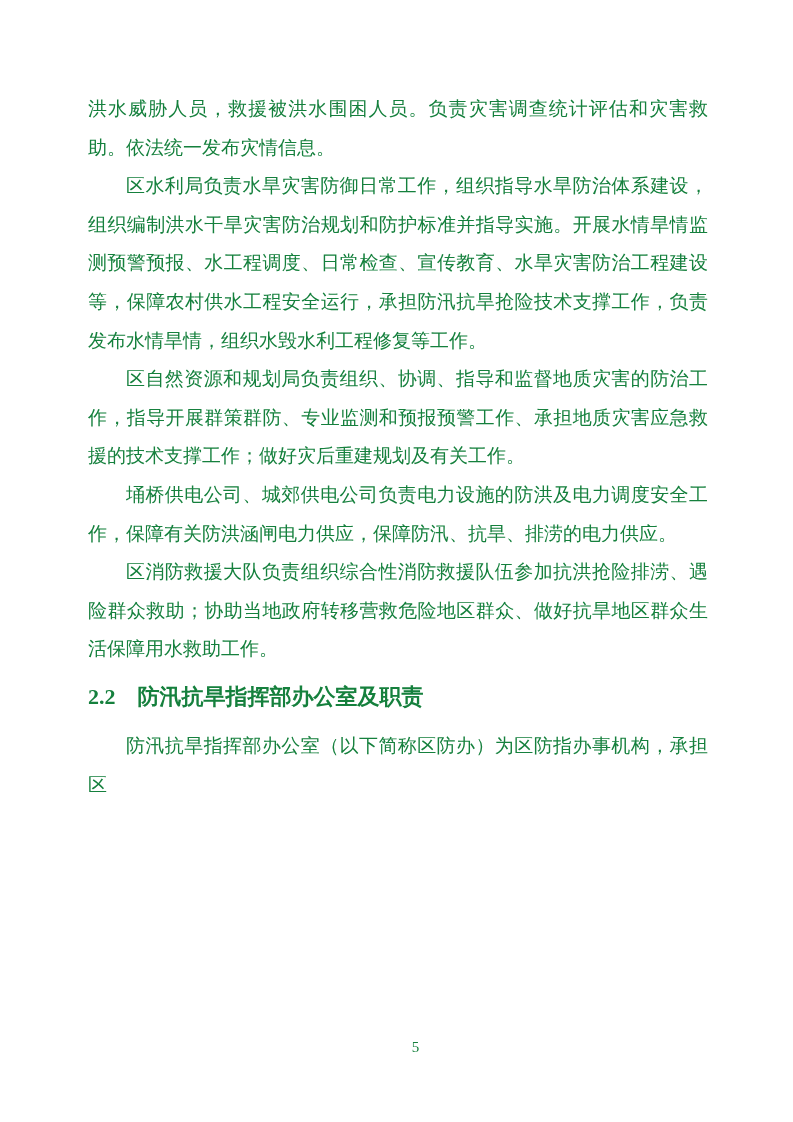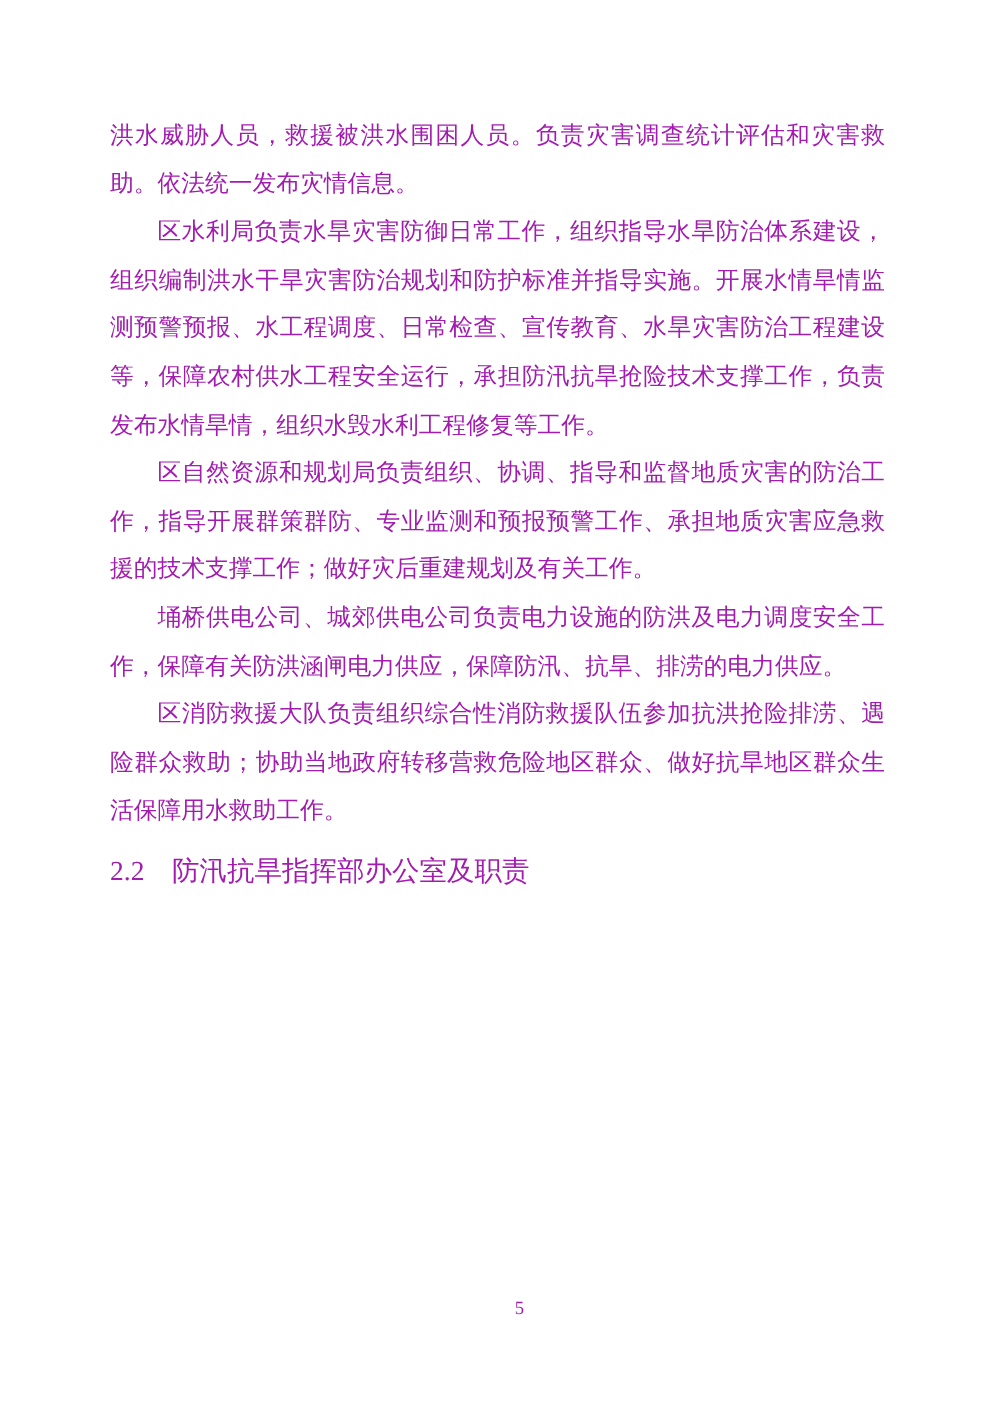--- a/index.html
+++ b/index.html
@@ -7,21 +7,21 @@
     padding: 0;
     background: #ffffff;
   }
   .page {
     position: relative;
     width: 793px;
     height: 1122px;
     background: #ffffff;
     overflow: hidden;
     font-family: "Liberation Serif", "DejaVu Serif", serif;
-    color: #a21caf;
+    color: #15803d;
   }
   .content {
     position: absolute;
     top: 90px;
     left: 88px;
     width: 620px;
   }
   .para {
     margin: 0;
     font-size: 19px;
@@ -31,21 +31,21 @@
     text-indent: 2em;
     word-break: break-all;
   }
   .para.continuation {
     text-indent: 0;
   }
   .section-heading {
     margin: 8px 0 10px 0;
     font-size: 22px;
     line-height: 40px;
-    font-weight: normal;
+    font-weight: bold;
     text-align: left;
   }
   .section-heading .heading-number {
     display: inline-block;
     margin-right: 22px;
     font-family: "Liberation Serif", "DejaVu Serif", serif;
   }
   .page-number {
     position: absolute;
     bottom: 66px;
@@ -65,16 +65,17 @@
     <p class="para continuation">洪水威胁人员，救援被洪水围困人员。负责灾害调查统计评估和灾害救助。依法统一发布灾情信息。</p>
     <p class="para">区水利局负责水旱灾害防御日常工作，组织指导水旱防治体系建设，组织编制洪水干旱灾害防治规划和防护标准并指导实施。开展水情旱情监测预警预报、水工程调度、日常检查、宣传教育、水旱灾害防治工程建设等，保障农村供水工程安全运行，承担防汛抗旱抢险技术支撑工作，负责发布水情旱情，组织水毁水利工程修复等工作。</p>
     <p class="para">区自然资源和规划局负责组织、协调、指导和监督地质灾害的防治工作，指导开展群策群防、专业监测和预报预警工作、承担地质灾害应急救援的技术支撑工作；做好灾后重建规划及有关工作。</p>
     <p class="para">埇桥供电公司、城郊供电公司负责电力设施的防洪及电力调度安全工作，保障有关防洪涵闸电力供应，保障防汛、抗旱、排涝的电力供应。</p>
     <p class="para">区消防救援大队负责组织综合性消防救援队伍参加抗洪抢险排涝、遇险群众救助；协助当地政府转移营救危险地区群众、做好抗旱地区群众生活保障用水救助工作。</p>
 
     <h2 class="section-heading">
       <span class="heading-number">2.2</span><span>防汛抗旱指挥部办公室及职责</span>
     </h2>
 
+    <p class="para">防汛抗旱指挥部办公室（以下简称区防办）为区防指办事机构，承担区</p>
   </div>
 
   <div class="page-number">5</div>
 </div>
 
 </body></html>

